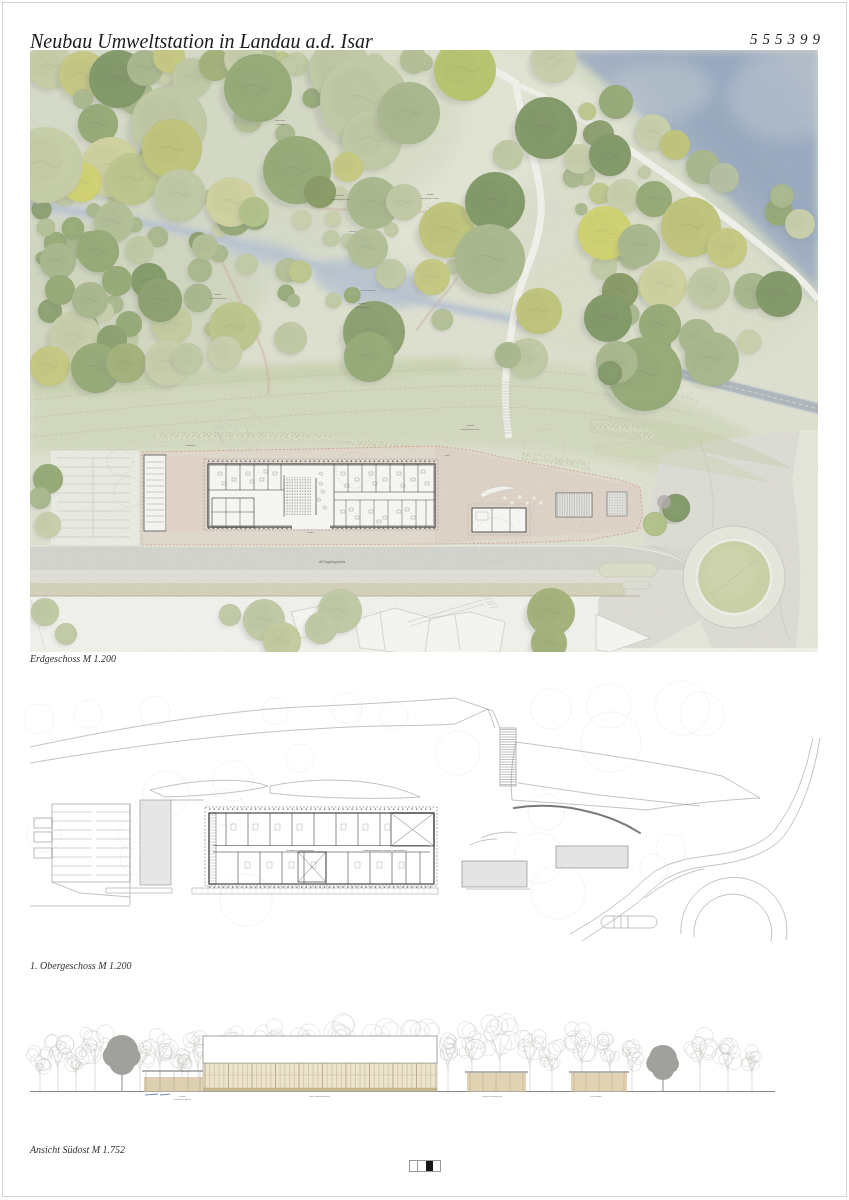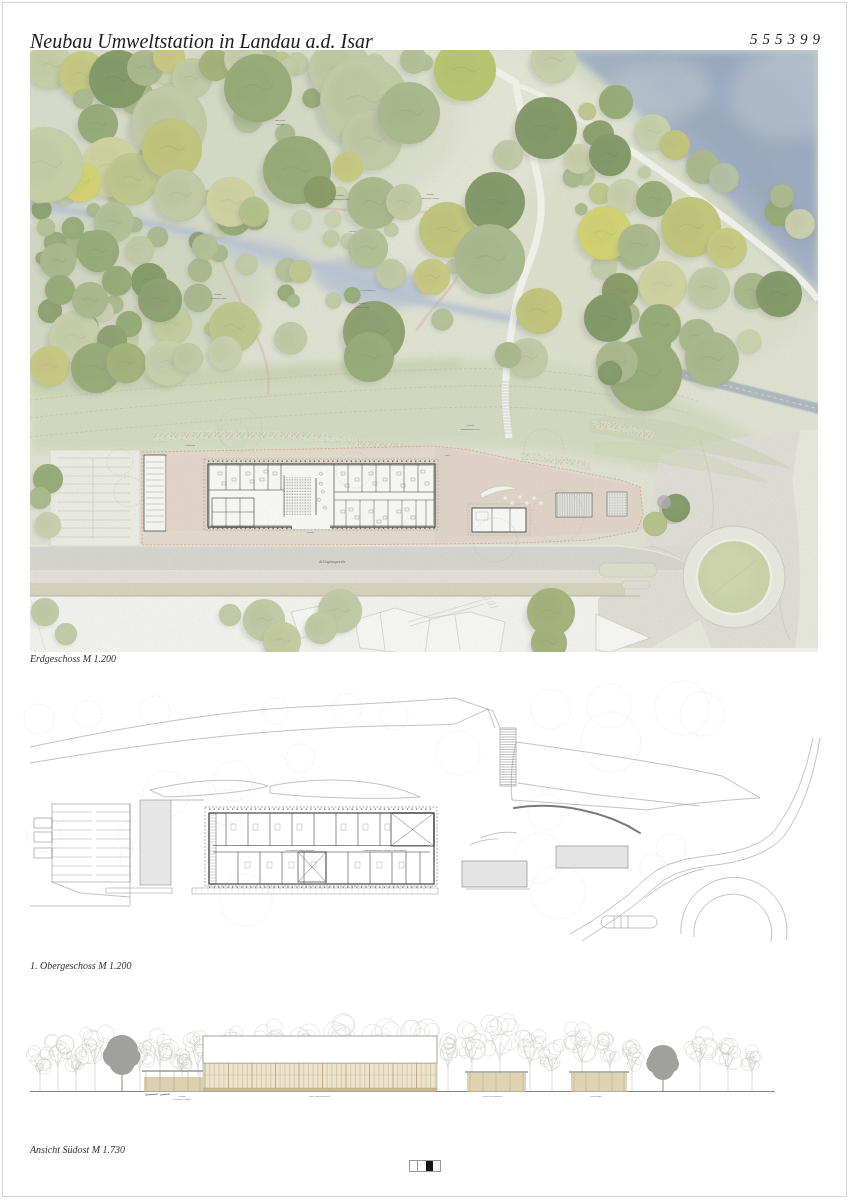--- a/index.html
+++ b/index.html
@@ -1844,18 +1844,18 @@
         <text x="182" y="1096.5">Station</text>
         <text x="182" y="1099.5">Flussbad Landau</text>
         <text x="320" y="1097">mit Tageslichtprofil</text>
         <text x="492" y="1097">Natur Kindergarten</text>
         <text x="596" y="1097">Werkräume</text>
       </g>
     </g>
 </svg>
 <div class="cap" style="left:30px; top:652.5px;">Erdgeschoss M 1.200</div>
 <div class="cap" style="left:30px; top:944px;margin-top:16px;">1. Obergeschoss M 1.200</div>
-<div class="cap" style="left:30px; top:1144px;">Ansicht Südost M 1.730</div>
+<div class="cap" style="left:30px; top:1144px;">Ansicht Südost M 1.752</div>
 <div class="scalebar">
  <div style="width:7.5px; background:#fff; border-right:0.5px solid #999;"></div>
  <div style="width:8px; background:#fff;"></div>
  <div style="width:8px; background:#161616;"></div>
  <div style="width:7.5px; background:#fff;"></div>
 </div>
 </body></html>

